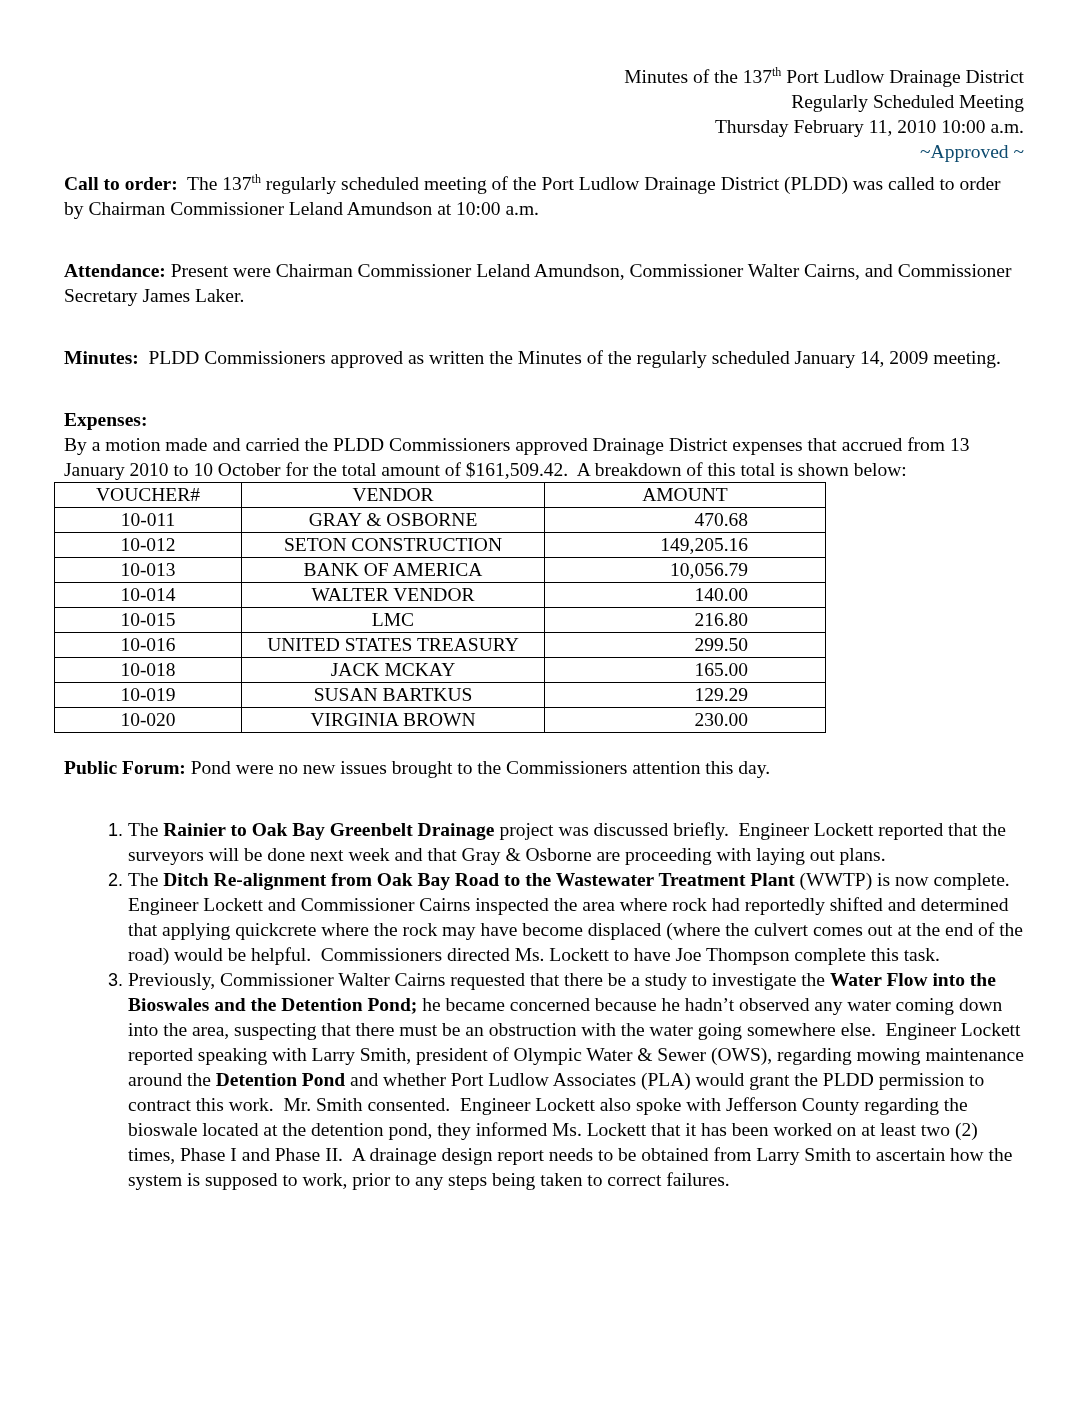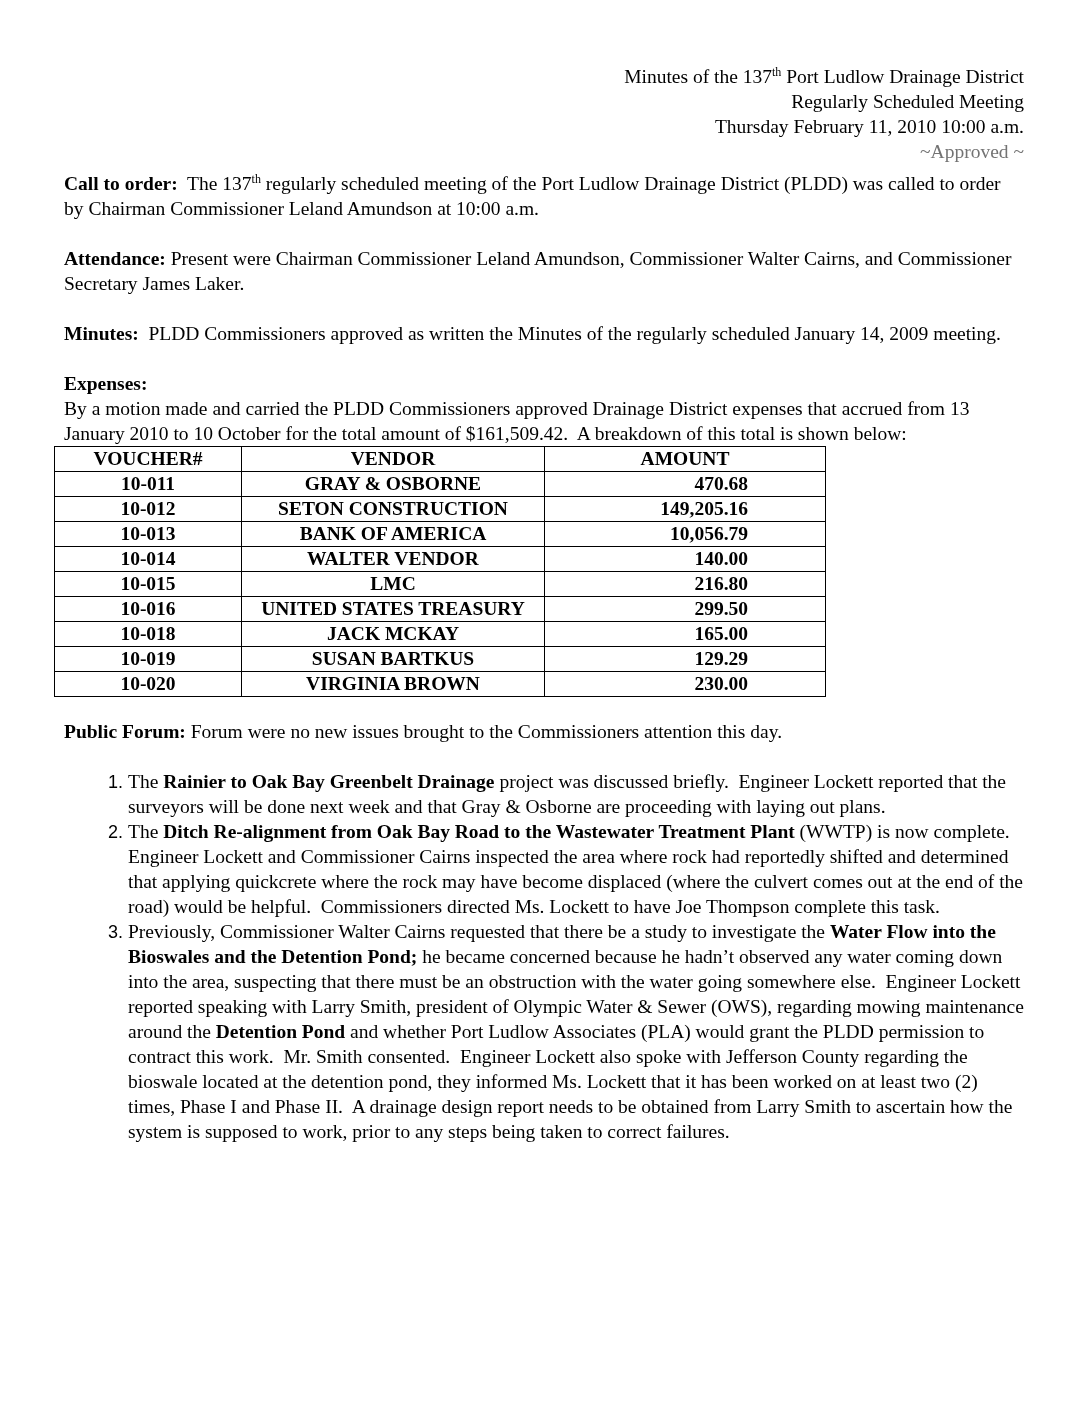--- a/index.html
+++ b/index.html
@@ -7,48 +7,48 @@
     width: 1088px; height: 1408px; position: relative; overflow: hidden;
     font-family: "Liberation Serif", "DejaVu Serif", serif;
     color: #000; font-size: 19.5px; line-height: 25px;
   }
   .page { position: absolute; left: 64px; top: 64px; width: 960px; }
   .header { text-align: right; line-height: 25px; }
   .header .line { display: block; }
   .approved { color: #ff0000; }
   sup { font-size: 12px; line-height: 0; vertical-align: 7px; }
   p { margin: 0; }
-  .section { margin-top: 25px; }
+  .section { margin-top: 37px; }
   .first { margin-top: 22px; }
   b { font-weight: bold; }
   table.expenses {
     border-collapse: collapse; margin-left: -10px; width: 772px;
     font-size: 19.5px; line-height: 24px;
   }
   table.expenses td, table.expenses th {
-    border: 1.5px solid #000; padding: 0; height: 24px; font-weight: bold;
+    border: 1.5px solid #000; padding: 0; height: 24px; font-weight: normal;
   }
   table.expenses td.c, table.expenses th { text-align: center; }
   table.expenses td.amt { text-align: right; padding-right: 77px; padding-left: 40px; }
   table.expenses .col1 { width: 186px; }
   table.expenses .col2 { width: 302px; }
   ol { margin: 0; padding-left: 64px; }
   ol li { padding-left: 0; }
   ol li::marker { font-family: "Liberation Sans", "DejaVu Sans", sans-serif; font-size: 18px; }
 </style>
 </head>
 <body>
 
 <div class="page">
 
   <div class="header">
     <span class="line"><span>Minutes of the 137</span><sup>th</sup><span> Port Ludlow Drainage District</span></span>
     <span class="line">Regularly Scheduled Meeting</span>
     <span class="line">Thursday February 11, 2010 10:00 a.m.</span>
-    <span class="line approved" style="color: #737373;">~Approved ~</span>
+    <span class="line approved" style="color: #0c4a6e;">~Approved ~</span>
   </div>
 
   <p class="first" style="margin-top:7px"><b>Call to order:</b><span style="white-space:pre-wrap">  The 137</span><sup>th</sup><span> regularly scheduled meeting of the Port Ludlow Drainage District (PLDD) was called to order by Chairman Commissioner Leland Amundson at 10:00 a.m.</span></p>
 
   <p class="section"><b>Attendance:</b><span> Present were Chairman Commissioner Leland Amundson, Commissioner Walter Cairns, and Commissioner Secretary James Laker.</span></p>
 
   <p class="section"><b>Minutes:</b><span style="white-space:pre-wrap">  PLDD Commissioners approved as written the Minutes of the regularly scheduled January 14, 2009 meeting.</span></p>
 
   <div class="section">
     <p><b>Expenses:</b></p>
@@ -104,21 +104,21 @@
           </tr>
           <tr>
             <td class="c">10-020</td>
             <td class="c">VIRGINIA BROWN</td>
             <td class="amt">230.00</td>
           </tr>
         </tbody>
     </table>
   </div>
 
-  <p class="section" style="margin-top:22px"><b>Public Forum:</b><span> Forum were no new issues brought to the Commissioners attention this day.</span></p>
+  <p class="section" style="margin-top:22px"><b>Public Forum:</b><span> Pond were no new issues brought to the Commissioners attention this day.</span></p>
 
   <div class="section">
     <ol>
       <li><span>The </span><b>Rainier to Oak Bay Greenbelt Drainage</b><span style="white-space:pre-wrap"> project was discussed briefly.  Engineer Lockett reported that the surveyors will be done next week and that Gray &amp; Osborne are proceeding with laying out plans.</span></li>
       <li><span>The </span><b>Ditch Re-alignment from Oak Bay Road to the Wastewater Treatment Plant</b><span style="white-space:pre-wrap"> (WWTP) is now complete.  Engineer Lockett and Commissioner Cairns inspected the area where rock had reportedly shifted and determined that applying quickcrete where the rock may have become displaced (where the culvert comes out at the end of the road) would be helpful.  Commissioners directed Ms. Lockett to have Joe Thompson complete this task.</span></li>
       <li><span>Previously, Commissioner Walter Cairns requested that there be a study to investigate the </span><b>Water Flow into the Bioswales and the Detention Pond;</b><span style="white-space:pre-wrap"> he became concerned because he hadn’t observed any water coming down into the area, suspecting that there must be an obstruction with the water going somewhere else.  Engineer Lockett reported speaking with Larry Smith, president of Olympic Water &amp; Sewer (OWS), regarding mowing maintenance around the </span><b>Detention Pond</b><span style="white-space:pre-wrap"> and whether Port Ludlow Associates (PLA) would grant the PLDD permission to contract this work.  Mr. Smith consented.  Engineer Lockett also spoke with Jefferson County regarding the bioswale located at the detention pond, they informed Ms. Lockett that it has been worked on at least two (2) times, Phase I and Phase II.  A drainage design report needs to be obtained from Larry Smith to ascertain how the system is supposed to work, prior to any steps being taken to correct failures.</span></li>
     </ol>
   </div>
 
 </div>

